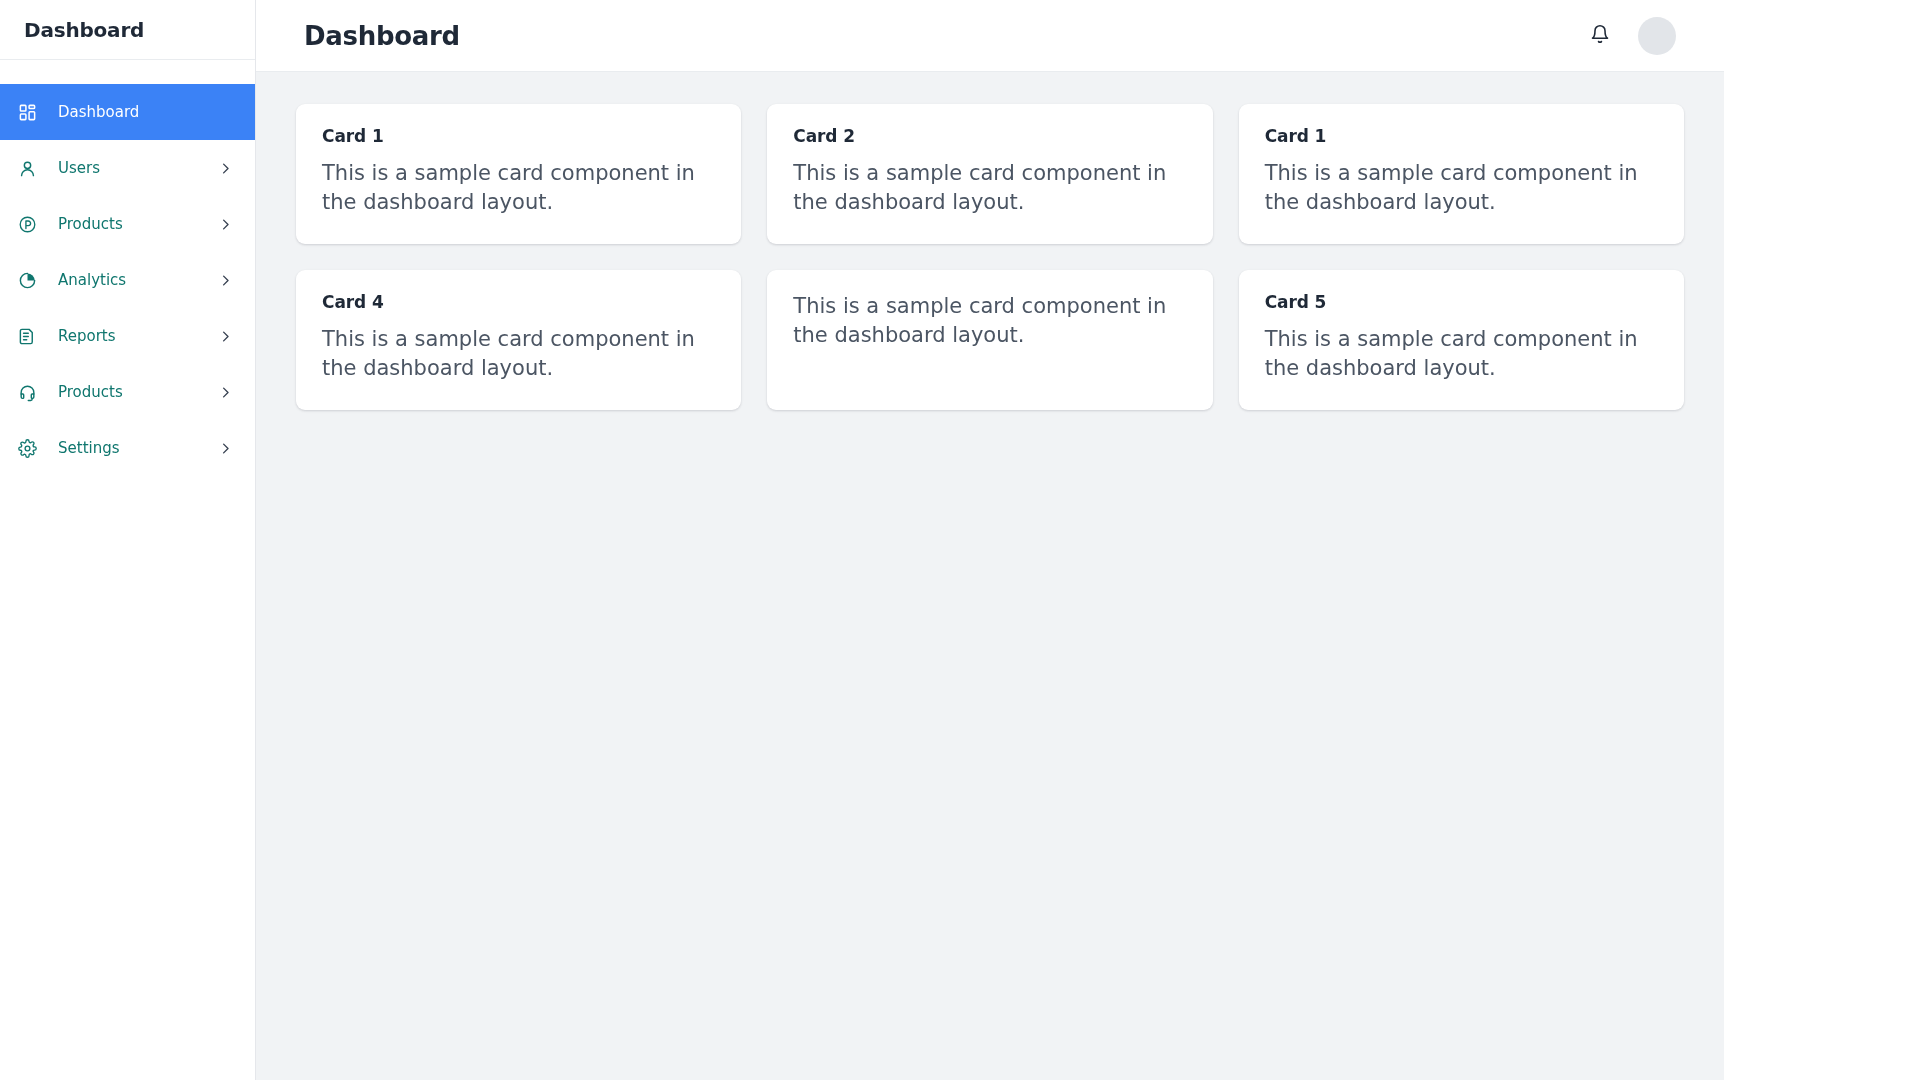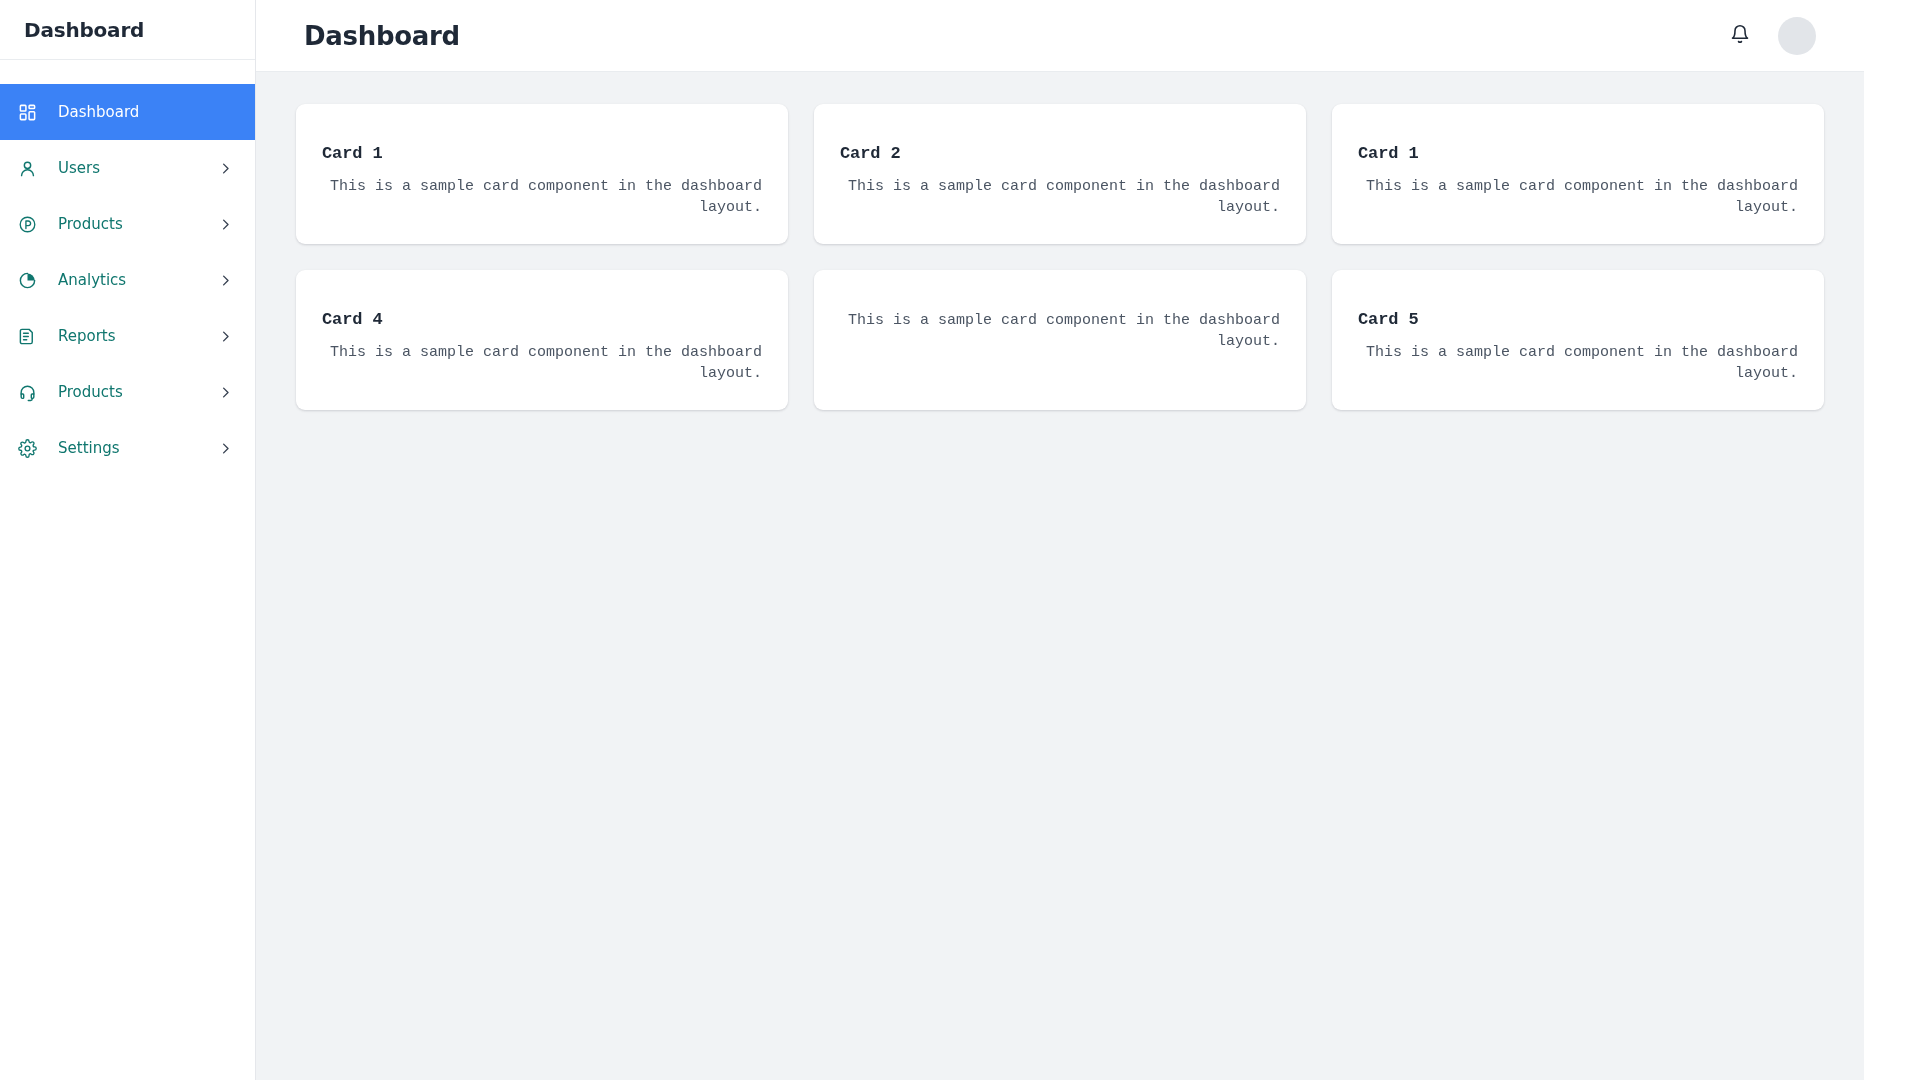--- a/index.html
+++ b/index.html
@@ -12,21 +12,21 @@
 
   body {
     font-family: "DejaVu Sans", "Liberation Sans", sans-serif;
     background: #ffffff;
     color: #1f2937;
     -webkit-font-smoothing: antialiased;
   }
 
   .app {
     display: flex;
-    width: 1864px;
+    width: 1724px;
     height: 1080px;
   }
 
   
   .sidebar {
     width: 256px;
     min-width: 256px;
     height: 1080px;
     background: #ffffff;
     border-right: 1px solid #e5e7eb;
@@ -163,39 +163,37 @@
 
   .card-grid {
     display: grid;
     grid-template-columns: repeat(3, 1fr);
     gap: 26px 26px;
   }
 
   .card {
     background: #ffffff;
     border-radius: 9px;
-    padding: 40px 26px 26px 26px;
+    padding: 22px 26px 26px 26px;
     box-shadow: 0 1px 3px rgba(16, 24, 40, 0.10), 0 1px 2px rgba(16, 24, 40, 0.06);
     min-height: 104px;
-    font-family: Liberation Mono, monospace;
   }
 
   .card-title {
     font-size: 17px;
     font-weight: 700;
     color: #1f2937;
     margin-bottom: 13px;
     letter-spacing: -0.1px;
   }
 
   .card-text {
-    font-size: 15px;
+    font-size: 21px;
     color: #4b5563;
     line-height: 1.4;
-    text-align: right;
   }
 </style>
 </head>
 <body>
 
 <div class="app">
 
   <aside class="sidebar">
     <div class="sidebar-header">
       <span class="sidebar-brand">Dashboard</span>

